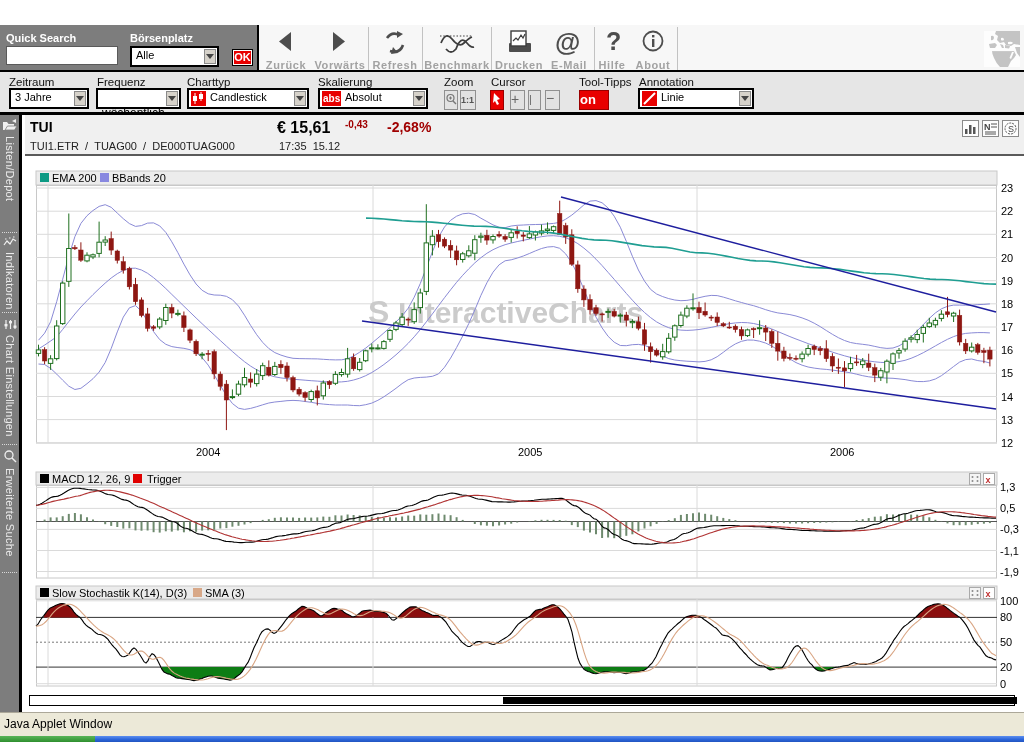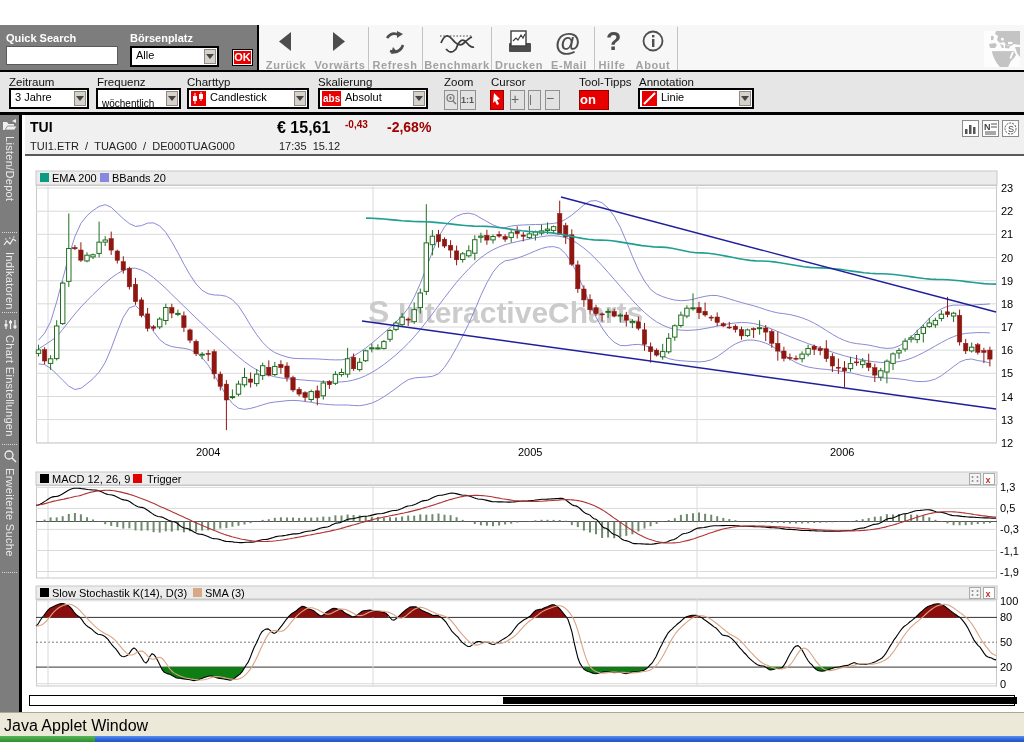--- a/index.html
+++ b/index.html
@@ -723,21 +723,21 @@
 </div>
 
 <div id="row2" class="abs">
   <div class="flabel" style="left:9px">Zeitraum</div>
   <div class="drop" style="left:9px;width:80px">
         <span class="seltxt">3 Jahre</span>
         <span class="selarrow"></span>
       </div>
   <div class="flabel" style="left:97px">Frequenz</div>
   <div class="drop" style="left:96px;width:85px">
-        <span class="seltxt" style="font-size:10px;top:8px">wöchentlich</span>
+        <span class="seltxt" style="font-size:12px;top:16px">wöchentlich</span>
         <span class="selarrow"></span>
       </div>
   <div class="flabel" style="left:187px">Charttyp</div>
   <div class="drop" style="left:187px;width:122px">
         <span class="ricon"><svg width="15" height="15">
             <line x1="4" y1="2" x2="4" y2="13" stroke="#fff"></line>
             <rect x="2" y="5" width="4" height="5" fill="#fff"></rect>
             <line x1="10" y1="1" x2="10" y2="10" stroke="#fff"></line>
             <rect x="8" y="3" width="4" height="5" fill="#fff"></rect>
           </svg></span>
@@ -840,17 +840,17 @@
   <div class="vsep" style="top:457px"></div>
 </div>
 
 <div id="scrollrow" class="abs">
       <div id="track">
         <div id="thumb"></div>
       </div>
     </div>
 
 <div id="status" class="abs">
-      <div class="abs" style="left:4px;top:4px;font-size:16px;color:#000">Java Applet Window</div>
+      <div class="abs" style="left:4px;top:4px;font-size:12px;color:#000">Java Applet Window</div>
     </div>
 <div id="taskbar" class="abs"></div>
 <div id="startbtn" class="abs"></div>
 </div>
 
 </body></html>

